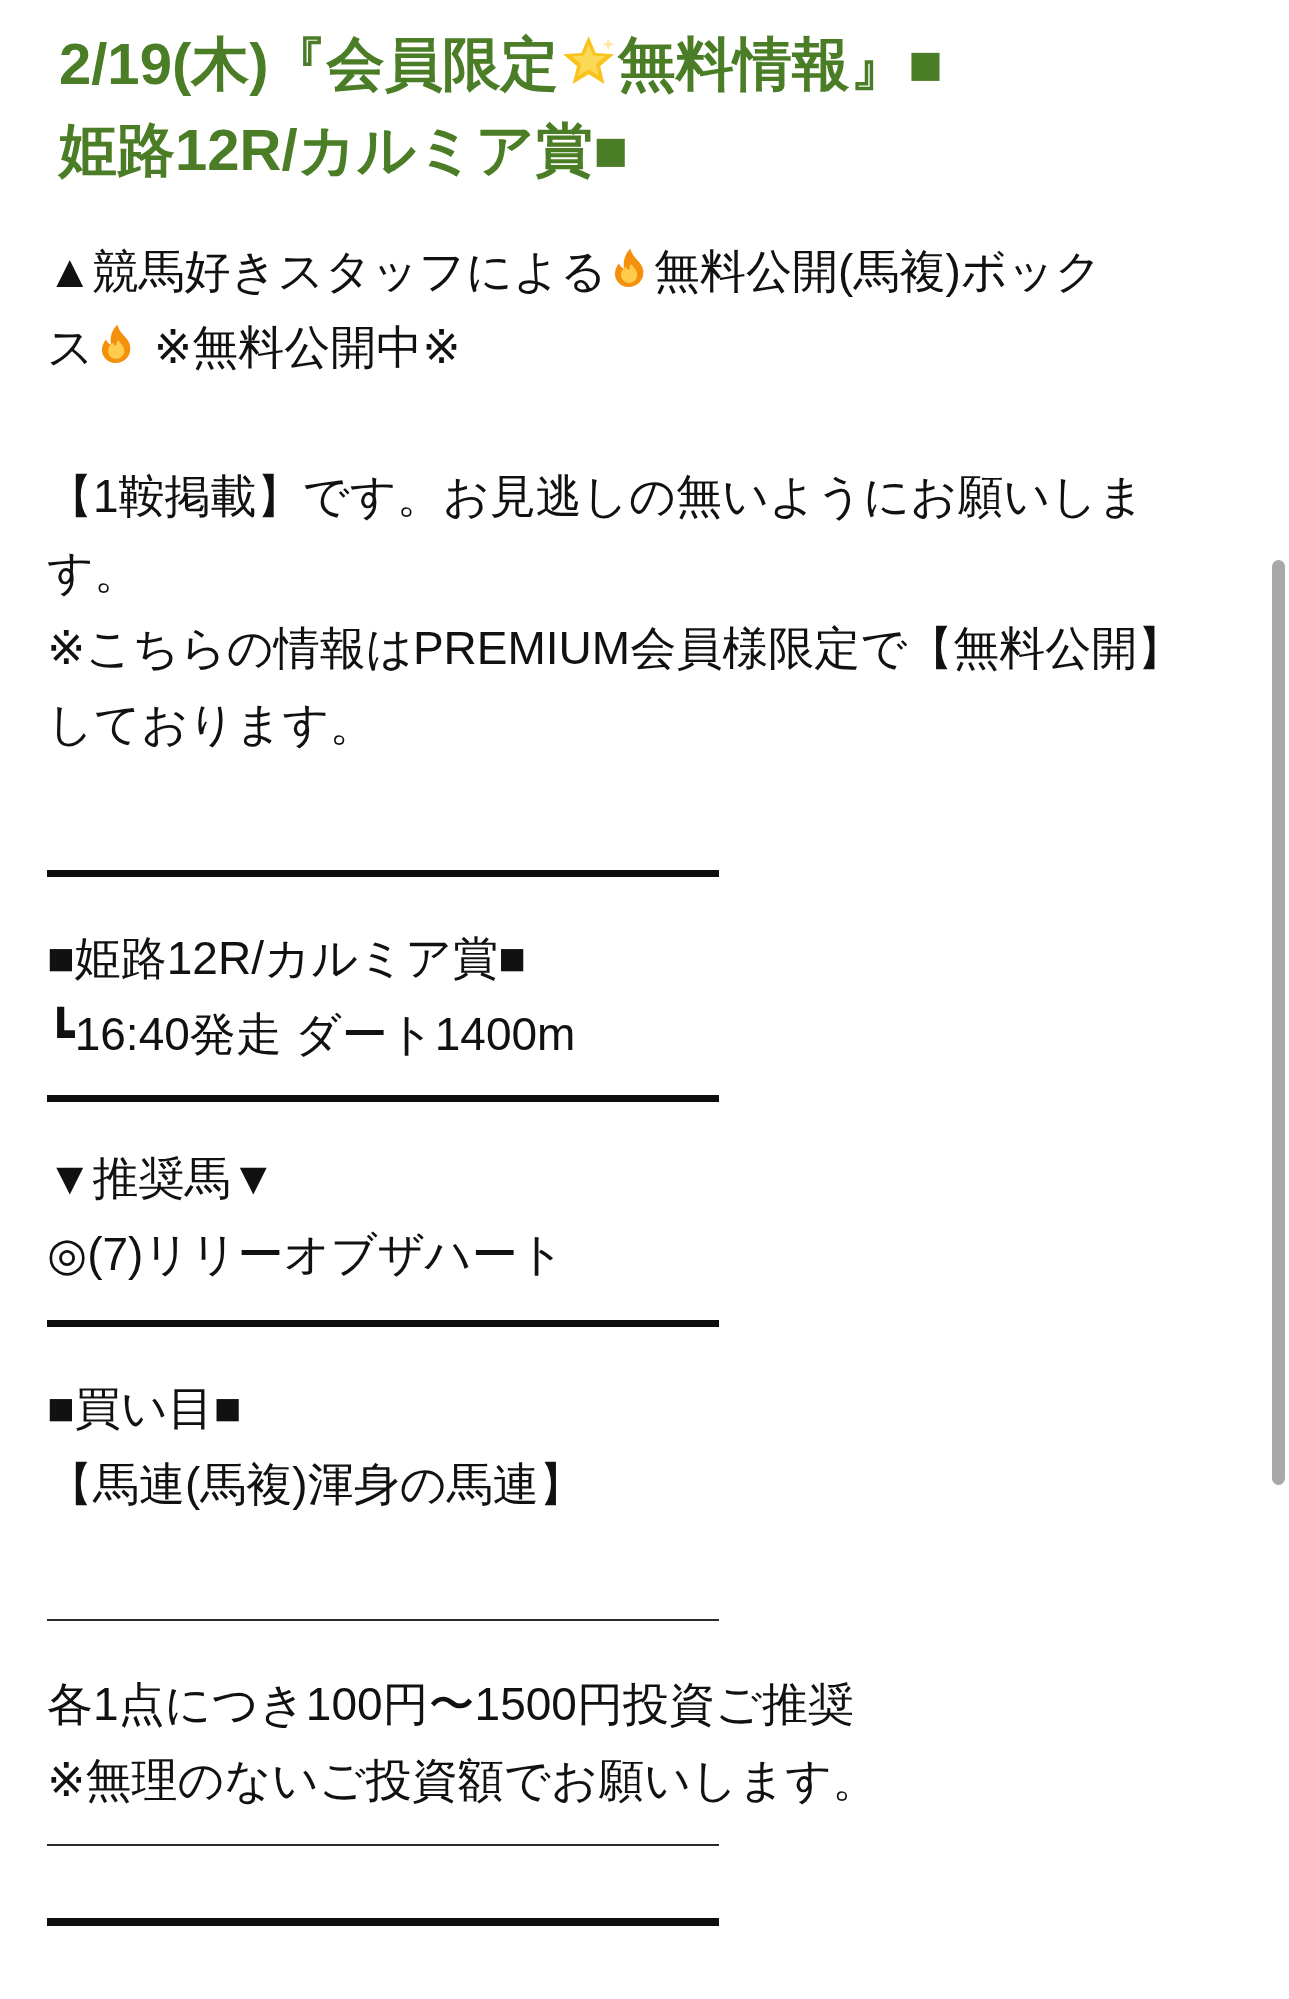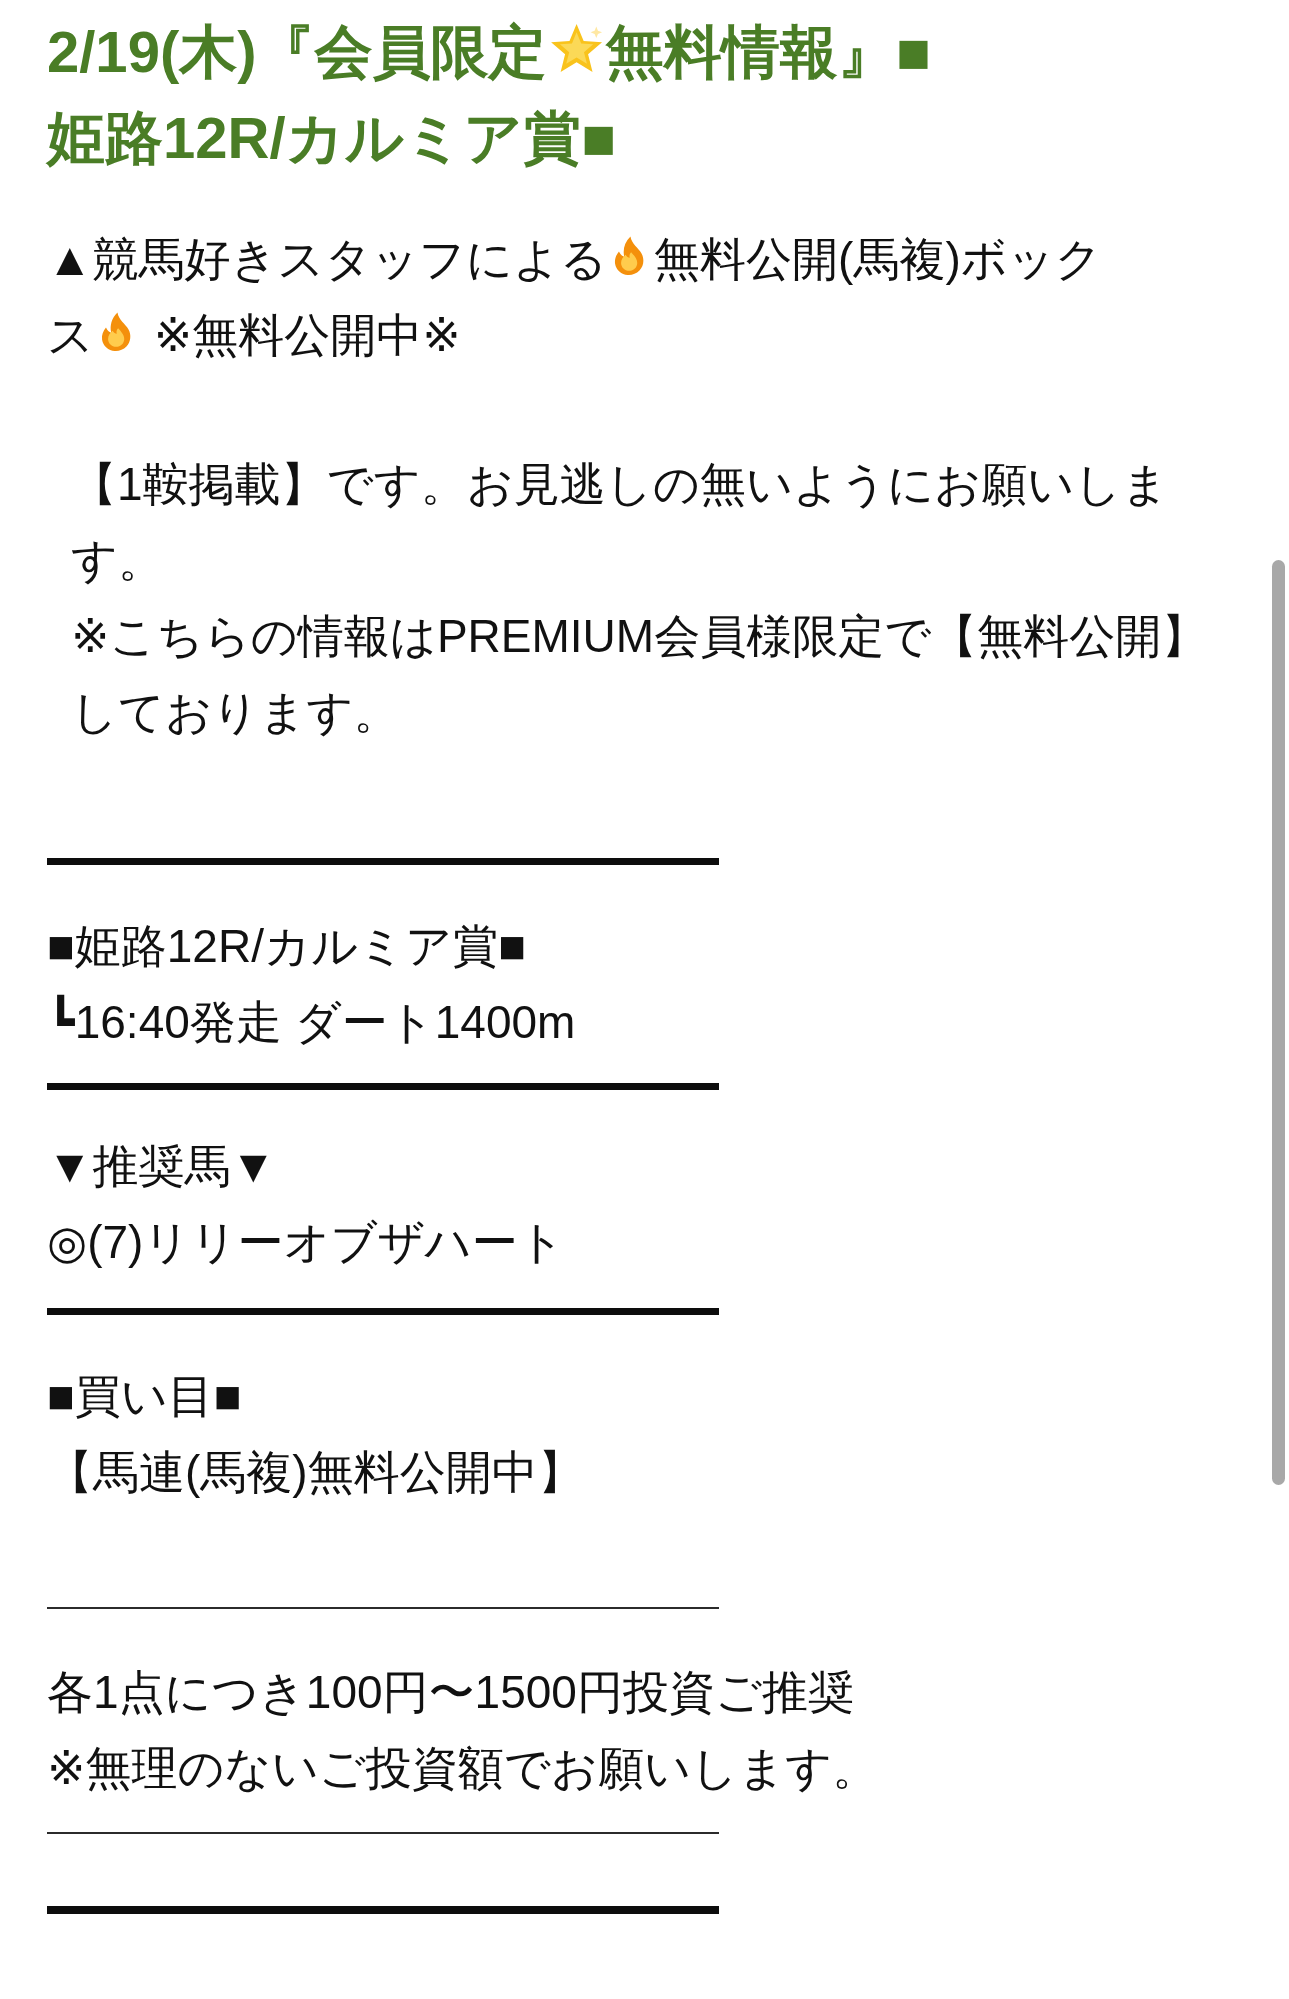--- a/index.html
+++ b/index.html
@@ -9,35 +9,35 @@
     color:#111111;
     font-family:"Liberation Sans","DejaVu Sans",sans-serif;
     position:relative;
     overflow:hidden;
   }
   .content{
     padding:9px 0 0 47px;
     width:1172px;
   }
   h1.page-title{
-    margin:0;
+    margin:12px;
     font-size:58px;
     line-height:86px;
     font-weight:bold;
     color:#4a7d26;
     letter-spacing:0;
   }
   p{
     margin:0;
     font-size:46px;
     line-height:76px;
     font-weight:400;
   }
   .intro-text{margin-top:40px;}
-  .notice-text{margin-top:73px;margin-left:24px;}
+  .notice-text{margin-top:73px;}
   hr{
     border:0;
     margin:0;
     width:672px;
     height:0;
   }
   .hr-thick{border-top:7px solid #0d0d0d;}
   .hr-thin{border-top:2px solid #2b2b2b;}
   .hr-1{margin-top:108px;margin-bottom:43px;}
   .hr-2{margin-top:23px;margin-bottom:38px;}
@@ -101,21 +101,21 @@
 
   <p>
     <span>▼推奨馬▼</span><br>
     <span>◎(7)リリーオブザハート</span>
   </p>
 
   <hr class="hr-thick hr-3">
 
   <p>
     <span>■買い目■</span><br>
-    <span>【馬連(馬複)無料公開中】</span><br>
+    <span>【馬連(馬複)渾身の馬連】</span><br>
     <br>
   </p>
 
   <hr class="hr-thin hr-4">
 
   <p>
     <span>各1点につき100円〜1500円投資ご推奨</span><br>
     <span>※無理のないご投資額でお願いします。</span>
   </p>
 

